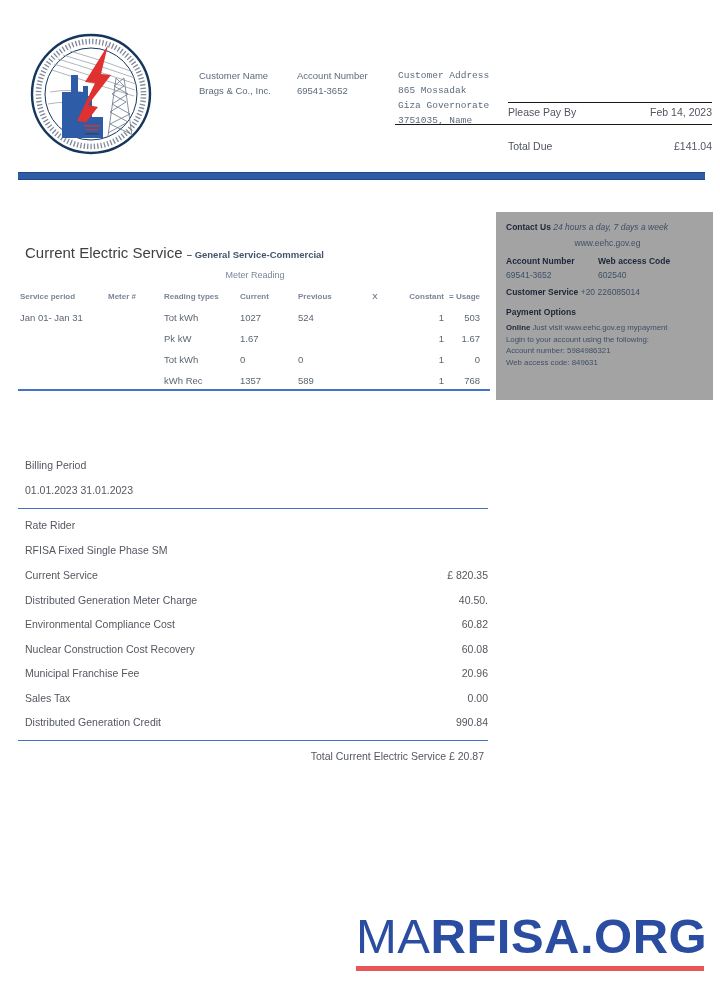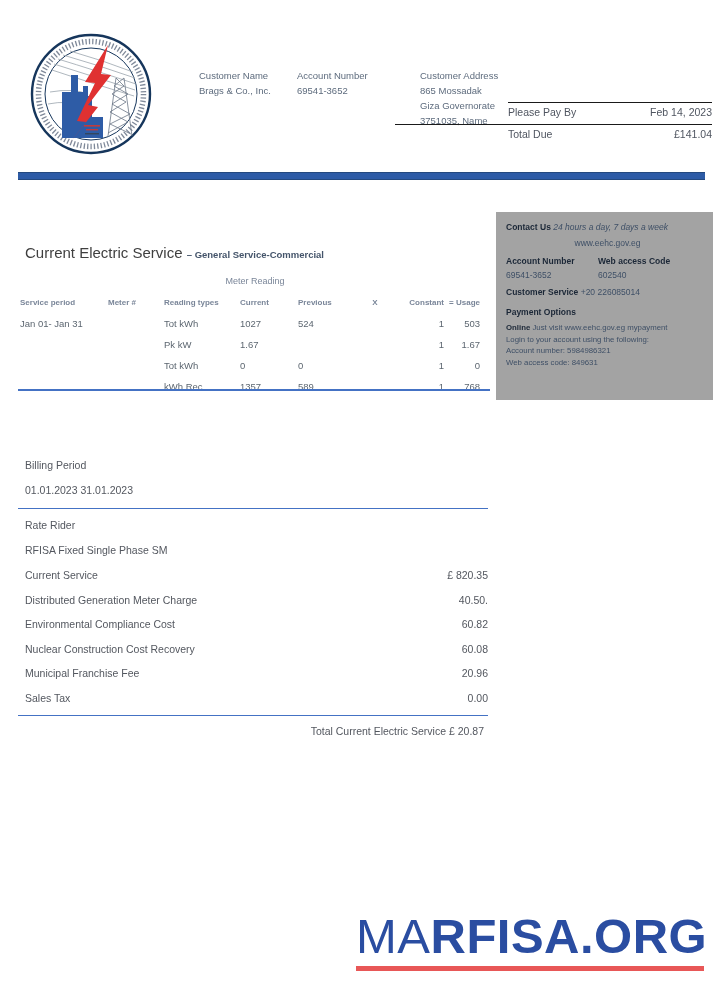--- a/index.html
+++ b/index.html
@@ -7,37 +7,37 @@
   body { font-family:"Liberation Sans","DejaVu Sans",sans-serif; color:#53575f; }
   .page { position:relative; width:720px; height:1000px; background:#ffffff; overflow:hidden; }
 
   
   .logo { position:absolute; left:28px; top:30px; width:126px; height:128px; }
 
   .cust-col { position:absolute; top:68px; font-size:9.5px; line-height:15px; color:#5d6b7d; }
   .cust-col .lbl { color:#5d6b7d; }
   #cust-name { left:199px; width:95px; }
   #cust-acct { left:297px; width:98px; }
-  #cust-addr { left:420px; width:110px; }
+  #cust-addr { left:398px; width:110px;font-family:Liberation Mono, monospace; }
 
   .addr-paytable-rule { position:absolute; left:395px; top:124px; width:317px; height:0; border-top:1.6px solid #1a1a1a; }
   .paytable-top-rule  { position:absolute; left:508px; top:102px; width:204px; height:0; border-top:1.6px solid #1a1a1a; }
 
   .pay-row { position:absolute; left:508px; width:204px; display:flex; justify-content:space-between; font-size:10.5px; color:#4f5560; }
   #pay-row-1 { top:106px; }
-  #pay-row-2 { top:128px; }
+  #pay-row-2 { top:140px; }
 
   .navy-bar { position:absolute; left:18px; top:172px; width:687px; height:8px; background:#2d5ba6; border-top:1px solid #24497f; border-bottom:1px solid #24497f; }
 
   
   .svc-heading { position:absolute; left:25px; top:244px; font-size:15px; color:#3f3f3f; }
   .svc-heading .sub { font-size:9.5px; font-weight:bold; color:#44546a; }
 
   
-  .meter-table { position:absolute; left:20px; top:270px; width:470px;margin-top:6px; }
+  .meter-table { position:absolute; left:20px; top:270px; width:470px; }
   .mt-title { text-align:center; font-size:9px; color:#7a8699; margin-bottom:6px; }
   .mt-grid { display:grid; grid-template-columns:88px 56px 76px 58px 64px 26px 56px 46px; align-items:center; min-height:21px; }
   .mt-head span { font-size:8px; font-weight:bold; color:#7a8699; }
   .mt-row  span { font-size:9.5px; color:#5c6670; }
   .mt-grid span:nth-child(6) { text-align:center; }
   .mt-grid span:nth-child(7) { text-align:right; }
   .mt-grid span:nth-child(8) { text-align:right; padding-right:10px; }
   .mt-bottom-rule { position:absolute; left:18px; top:389px; width:472px; height:0; border-top:2px solid #4472c4; }
 
   
@@ -239,20 +239,24 @@
       <span class="amt">60.08</span>
     </div>
     <div class="charge-row">
       <span>Municipal Franchise Fee</span>
       <span class="amt">20.96</span>
     </div>
     <div class="charge-row">
       <span>Sales Tax</span>
       <span class="amt">0.00</span>
     </div>
+    <div class="charge-row">
+      <span>Distributed Generation Credit</span>
+      <span class="amt">990.84</span>
+    </div>
 
     <hr class="b-rule">
     <div class="total-row">
       <span>Total Current Electric Service</span>
       <span>£ 20.87</span>
     </div>
   </div>
 
   <div class="brand">
     <div class="brand-text">

